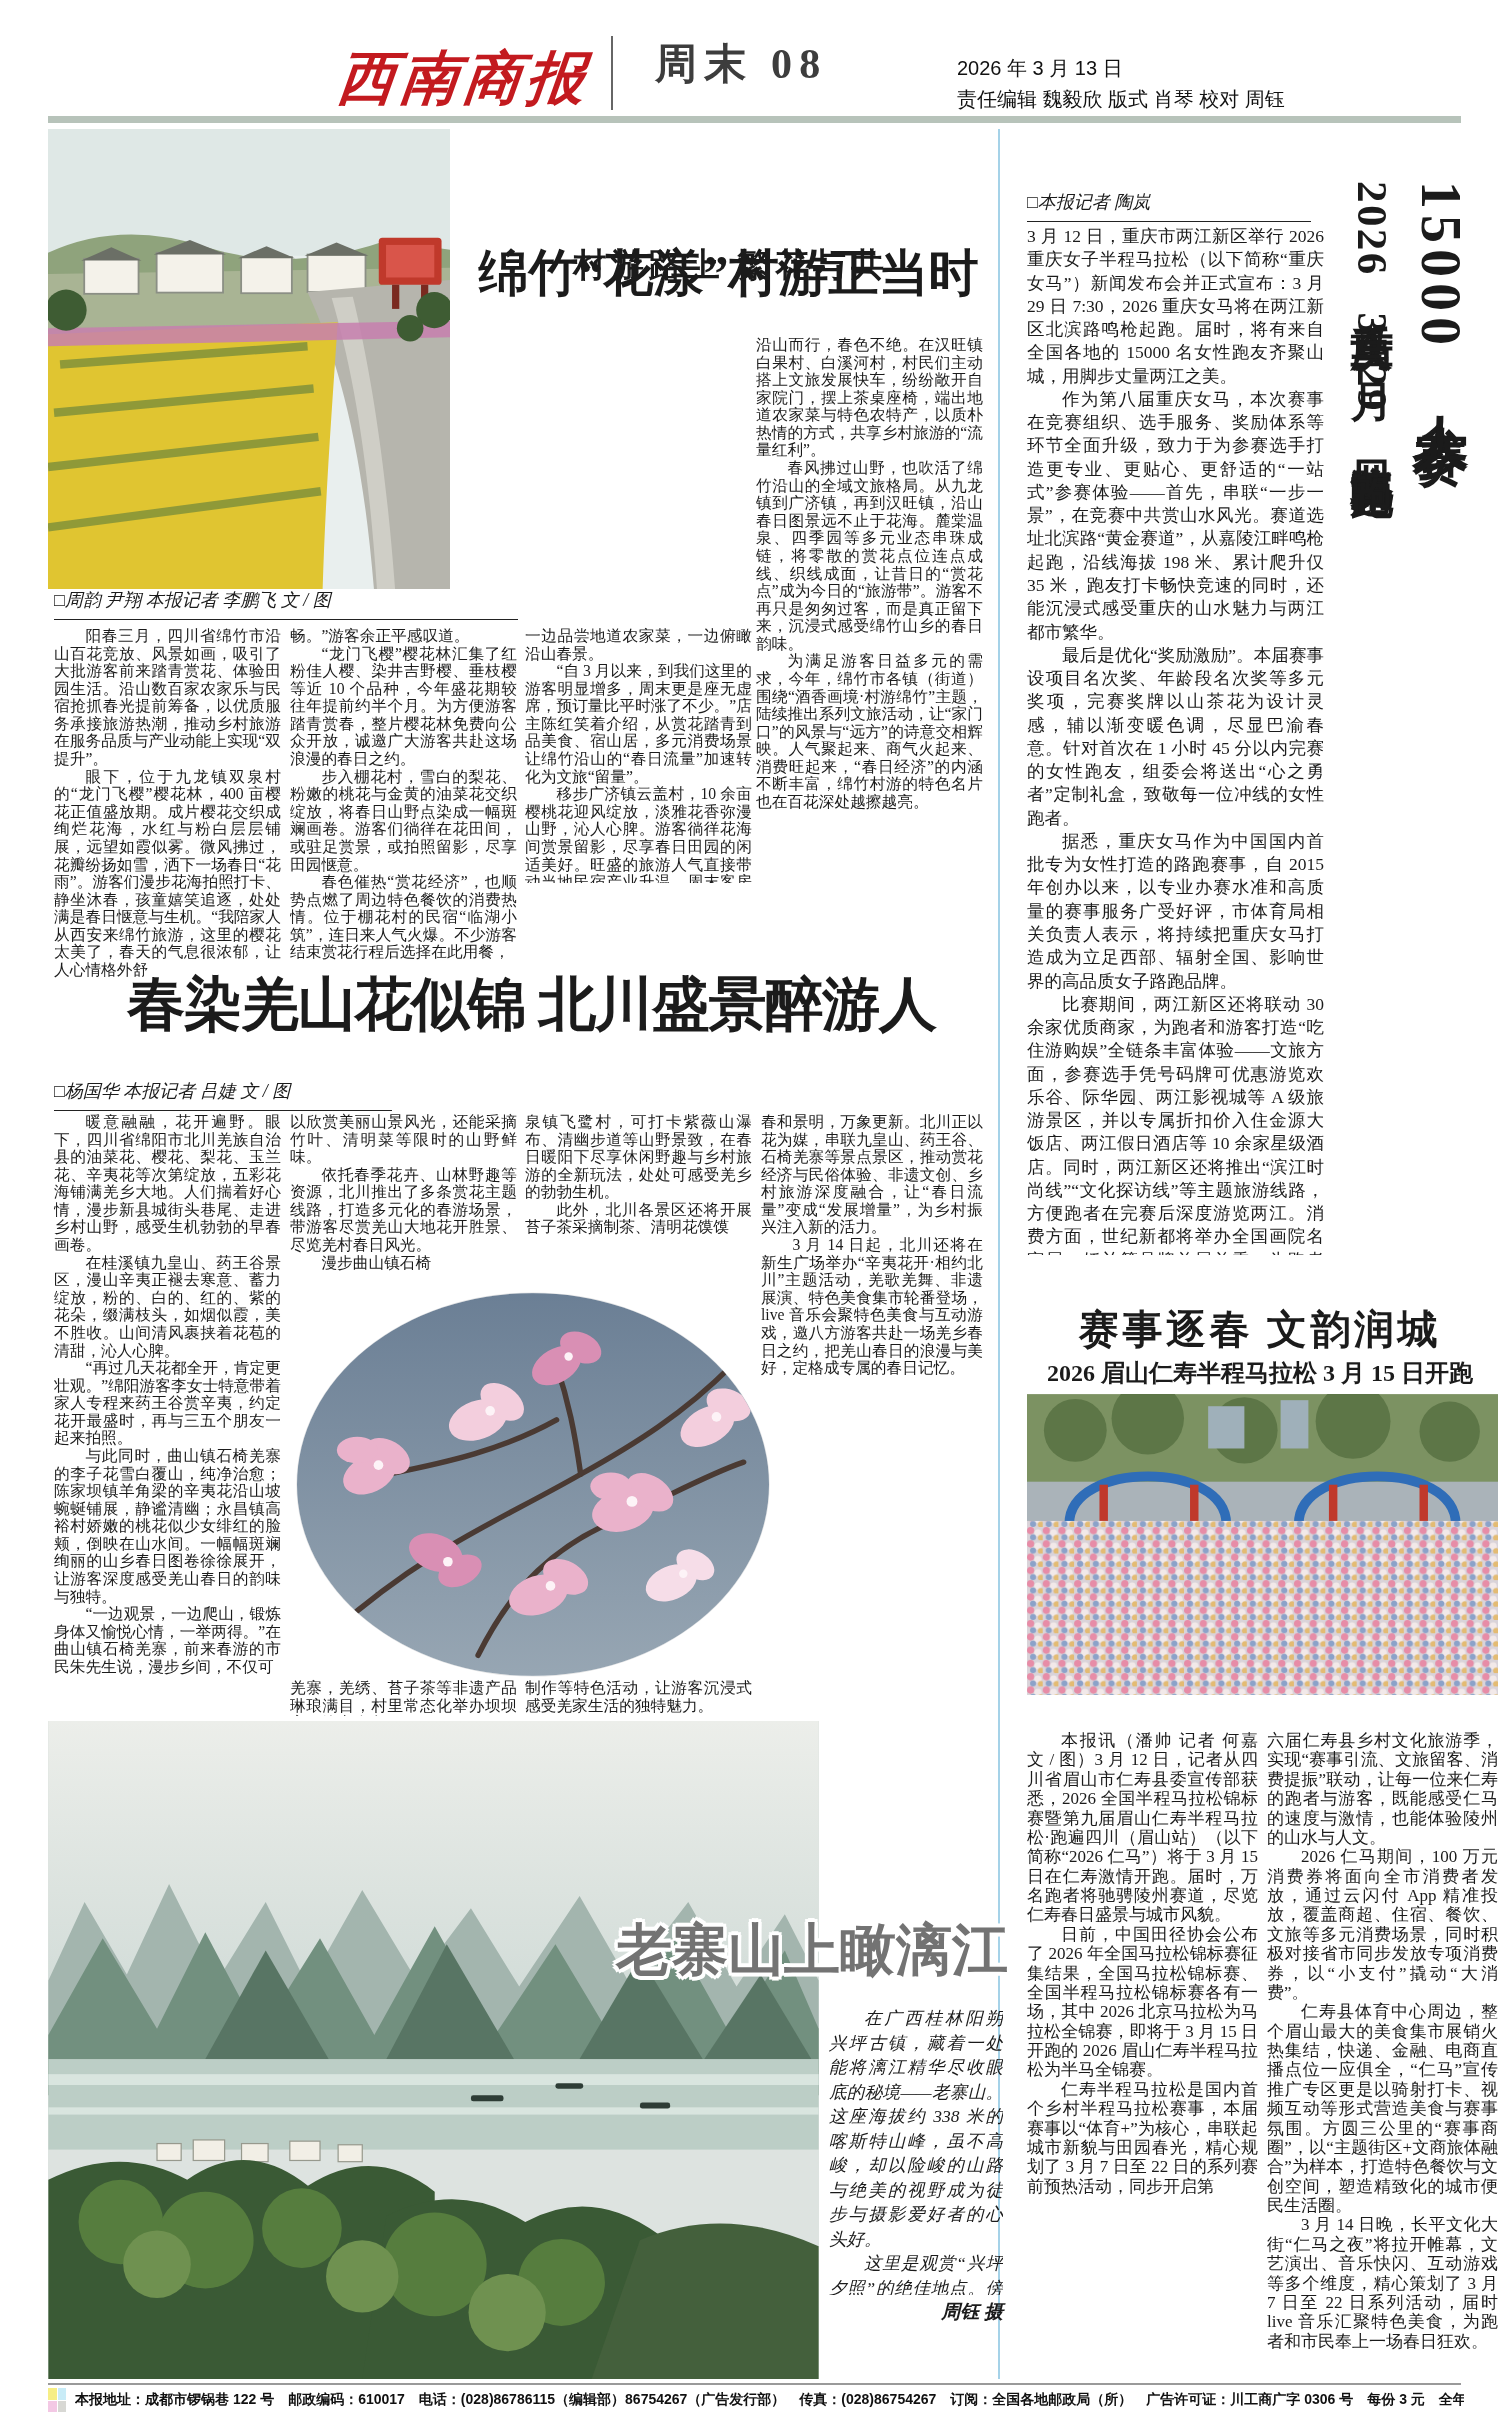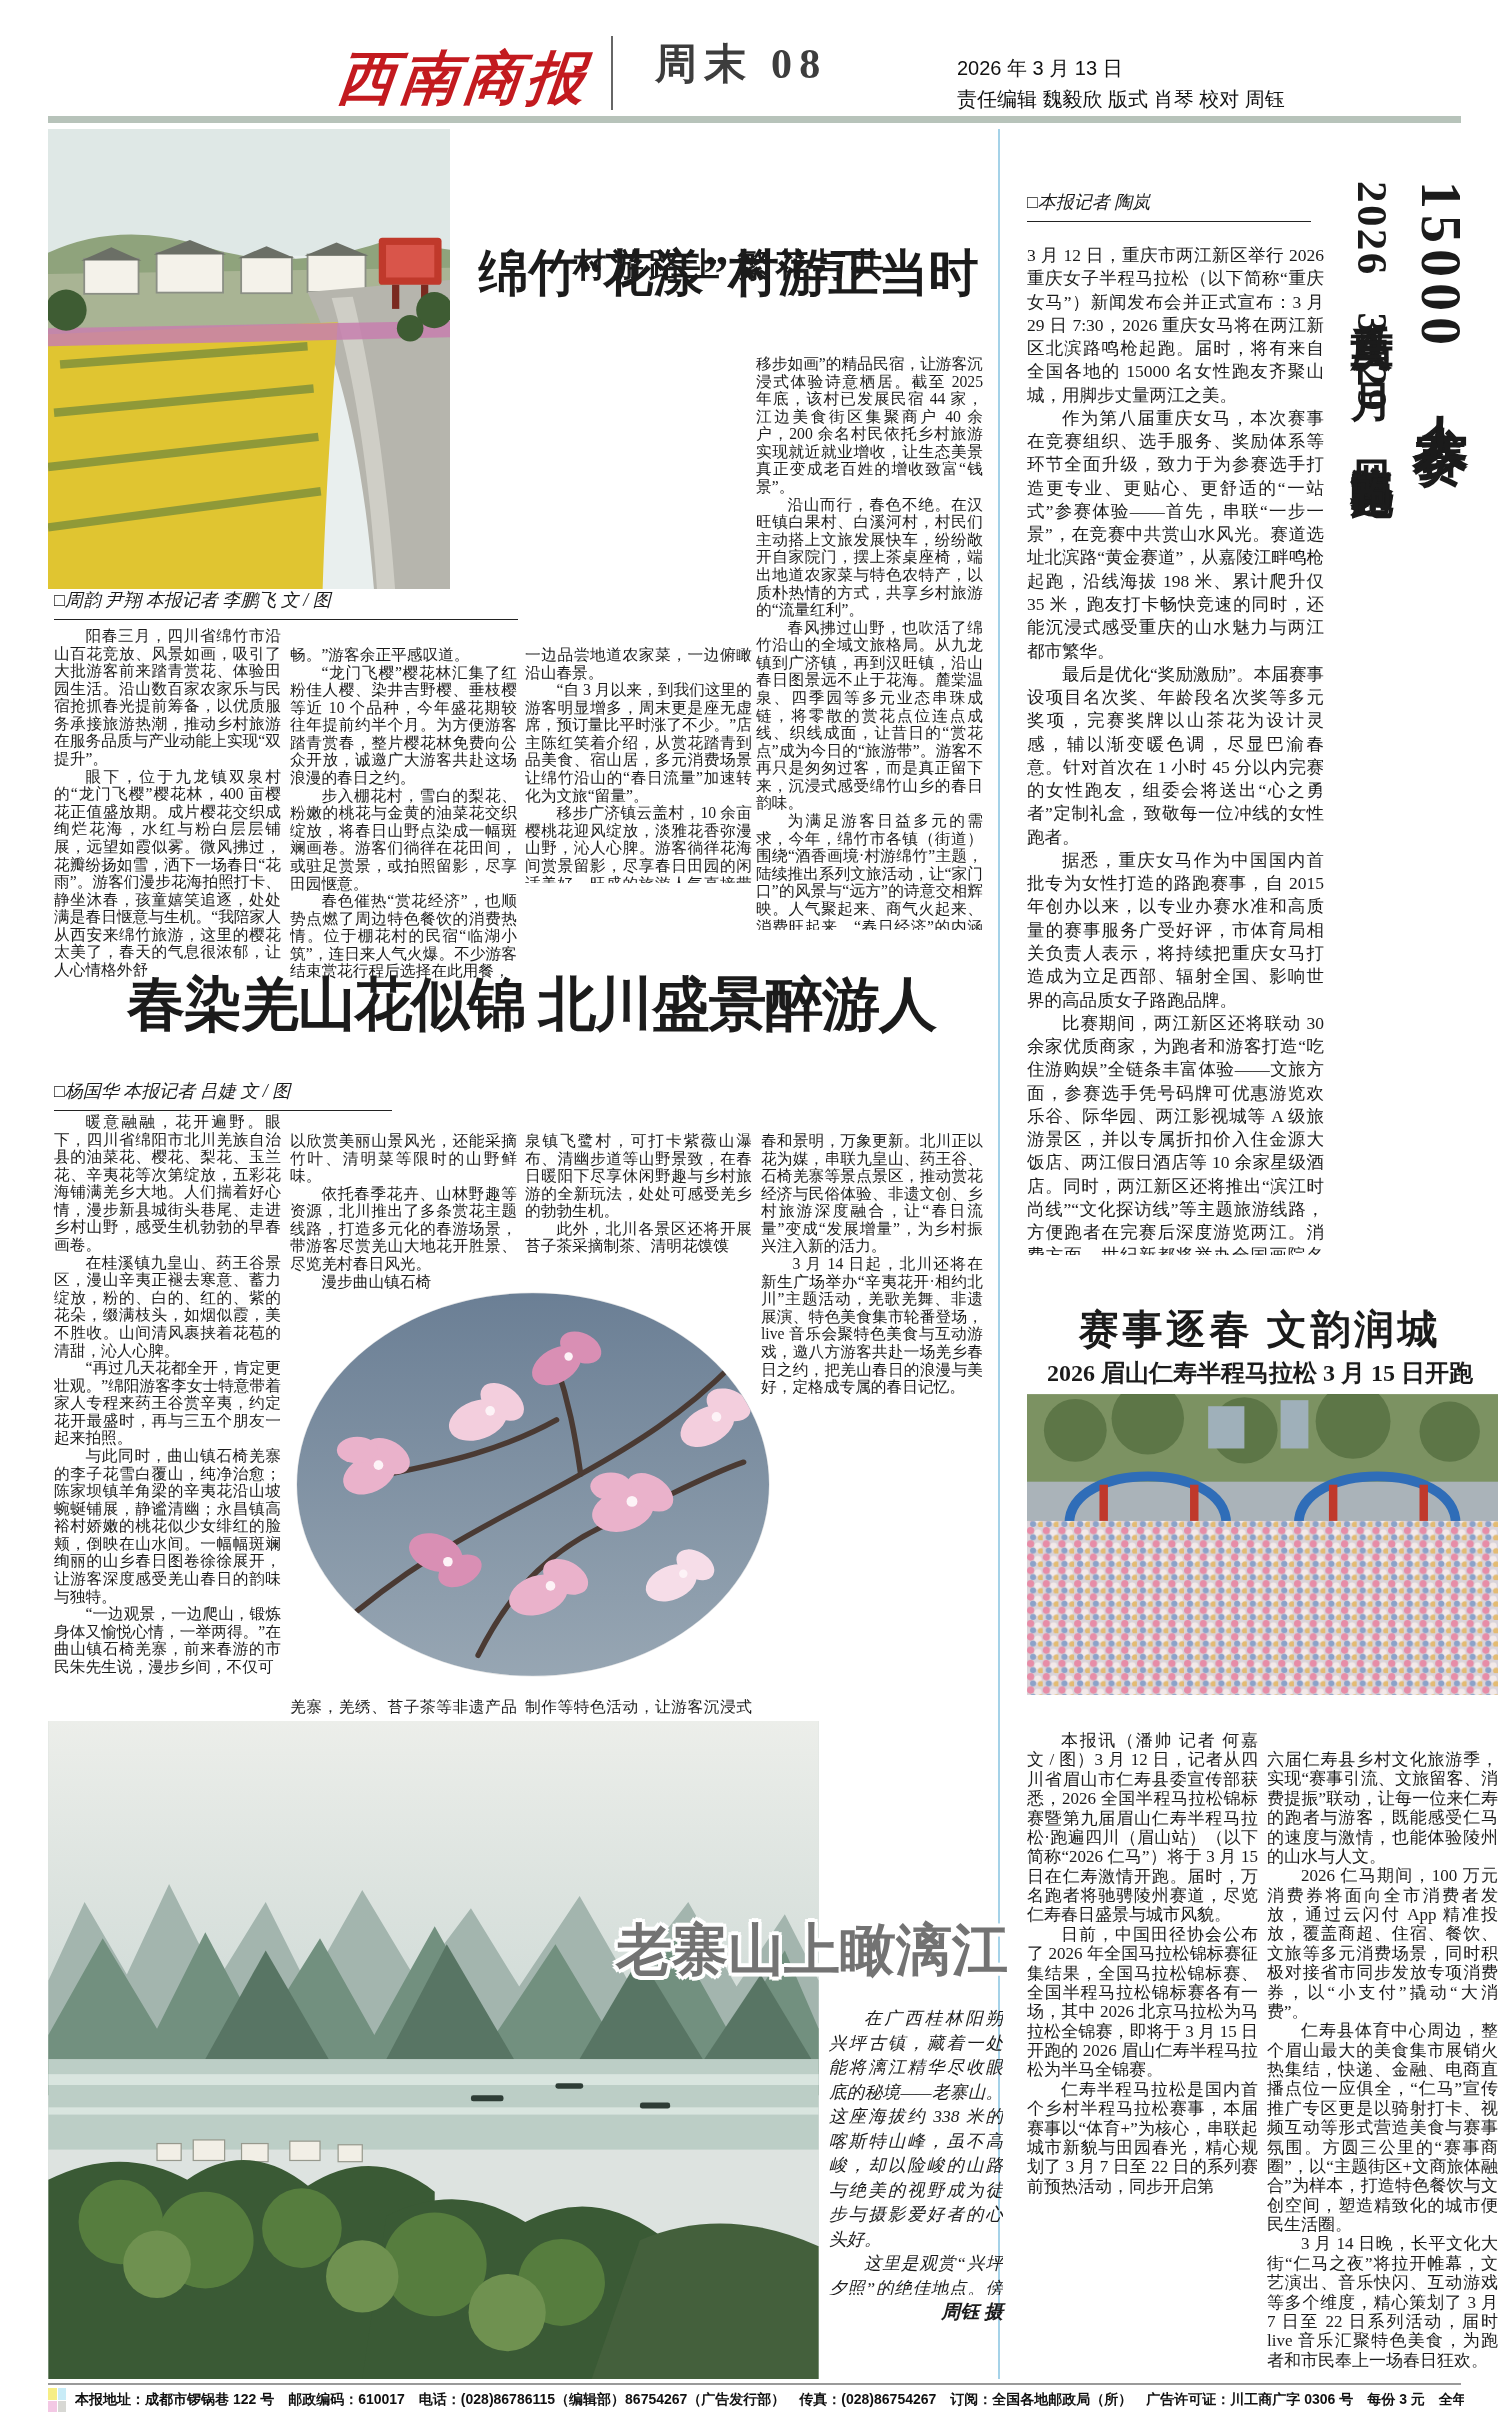--- a/index.html
+++ b/index.html
@@ -12,21 +12,21 @@
   .head-divider{left:611px;top:36px;width:1.8px;height:74px;background:#666;}
   .edition{left:655px;top:36px;font-size:42px;font-weight:bold;color:#3d3d3d;
            letter-spacing:7.2px;white-space:nowrap;}
   .head-right{left:957px;top:53px;font-size:20px;line-height:1.55;color:#111;
               font-family:"Liberation Sans",sans-serif;white-space:nowrap;}
   .head-right .staff{font-weight:normal;}
   .sage-band{left:48px;top:116px;width:1413px;height:6.6px;background:#b7c3ba;}
   
   .col{position:absolute;text-align:justify;overflow:hidden;font-size:15.7px;line-height:1.12;}
   .col p{margin:0;text-indent:2em;}
-  .cont p:first-child{text-indent:0;margin-top:19px;}
+  .cont p:first-child{text-indent:0;}
   .byline{position:absolute;font-size:18px;font-style:italic;border-bottom:1.8px solid #222;
           padding-bottom:7.2px;white-space:nowrap;overflow:hidden;}
   
   .kicker{left:459px;top:199px;width:544px;text-align:center;font-size:33px;
           font-weight:bold;letter-spacing:4.8px;white-space:nowrap;margin-top:44px;}
   .headline1{left:452px;top:240px;width:553px;text-align:center;font-size:50px;
              font-weight:900;letter-spacing:0;white-space:nowrap;}
   .blue-rule{left:998px;top:129px;width:2.4px;height:2250px;background:#a5d2e8;}
   
   .headline2{left:121px;top:966px;width:821px;text-align:center;font-size:58px;
@@ -132,21 +132,20 @@
       <p>“龙门飞樱”樱花林汇集了红粉佳人樱、染井吉野樱、垂枝樱等近 10 个品种，今年盛花期较往年提前约半个月。为方便游客踏青赏春，整片樱花林免费向公众开放，诚邀广大游客共赴这场浪漫的春日之约。</p>
       <p>步入棚花村，雪白的梨花、粉嫩的桃花与金黄的油菜花交织绽放，将春日山野点染成一幅斑斓画卷。游客们徜徉在花田间，或驻足赏景，或拍照留影，尽享田园惬意。</p>
       <p>春色催热“赏花经济”，也顺势点燃了周边特色餐饮的消费热情。位于棚花村的民宿“临湖小筑”，连日来人气火爆。不少游客结束赏花行程后选择在此用餐，</p>
     </div>
   <div class="col cont" style="left:525px;top:627px;width:227px;height:256px;">
       <p>一边品尝地道农家菜，一边俯瞰沿山春景。</p>
       <p>“自 3 月以来，到我们这里的游客明显增多，周末更是座无虚席，预订量比平时涨了不少。”店主陈红笑着介绍，从赏花踏青到品美食、宿山居，多元消费场景让绵竹沿山的“春日流量”加速转化为文旅“留量”。</p>
       <p>移步广济镇云盖村，10 余亩樱桃花迎风绽放，淡雅花香弥漫山野，沁人心脾。游客徜徉花海间赏景留影，尽享春日田园的闲适美好。旺盛的旅游人气直接带动当地民宿产业升温，周末客房更是供不应求。</p>
     </div>
   <div class="col cont" style="left:756px;top:336px;width:227px;height:594px;">
-      <p>移步如画”的精品民宿，让游客沉浸式体验诗意栖居。截至 2025 年底，该村已发展民宿 44 家，江边美食街区集聚商户 40 余户，200 余名村民依托乡村旅游实现就近就业增收，让生态美景真正变成老百姓的增收致富“钱景”。</p>
       <p>沿山而行，春色不绝。在汉旺镇白果村、白溪河村，村民们主动搭上文旅发展快车，纷纷敞开自家院门，摆上茶桌座椅，端出地道农家菜与特色农特产，以质朴热情的方式，共享乡村旅游的“流量红利”。</p>
       <p>春风拂过山野，也吹活了绵竹沿山的全域文旅格局。从九龙镇到广济镇，再到汉旺镇，沿山春日图景远不止于花海。麓棠温泉、四季园等多元业态串珠成链，将零散的赏花点位连点成线、织线成面，让昔日的“赏花点”成为今日的“旅游带”。游客不再只是匆匆过客，而是真正留下来，沉浸式感受绵竹山乡的春日韵味。</p>
       <p>为满足游客日益多元的需求，今年，绵竹市各镇（街道）围绕“酒香画境·村游绵竹”主题，陆续推出系列文旅活动，让“家门口”的风景与“远方”的诗意交相辉映。人气聚起来、商气火起来、消费旺起来，“春日经济”的内涵不断丰富，绵竹村游的特色名片也在百花深处越擦越亮。</p>
     </div>
 
   <div class="abs headline2">春染羌山花似锦  北川盛景醉游人</div>
   <div class="byline" style="left:54px;top:1079px;width:338px;">□杨国华 本报记者 吕婕 文 / 图</div>
 
   <div class="col" style="left:54px;top:1113px;width:227px;height:604px;">
       <p>暖意融融，花开遍野。眼下，四川省绵阳市北川羌族自治县的油菜花、樱花、梨花、玉兰花、辛夷花等次第绽放，五彩花海铺满羌乡大地。人们揣着好心情，漫步新县城街头巷尾、走进乡村山野，感受生机勃勃的早春画卷。</p>

